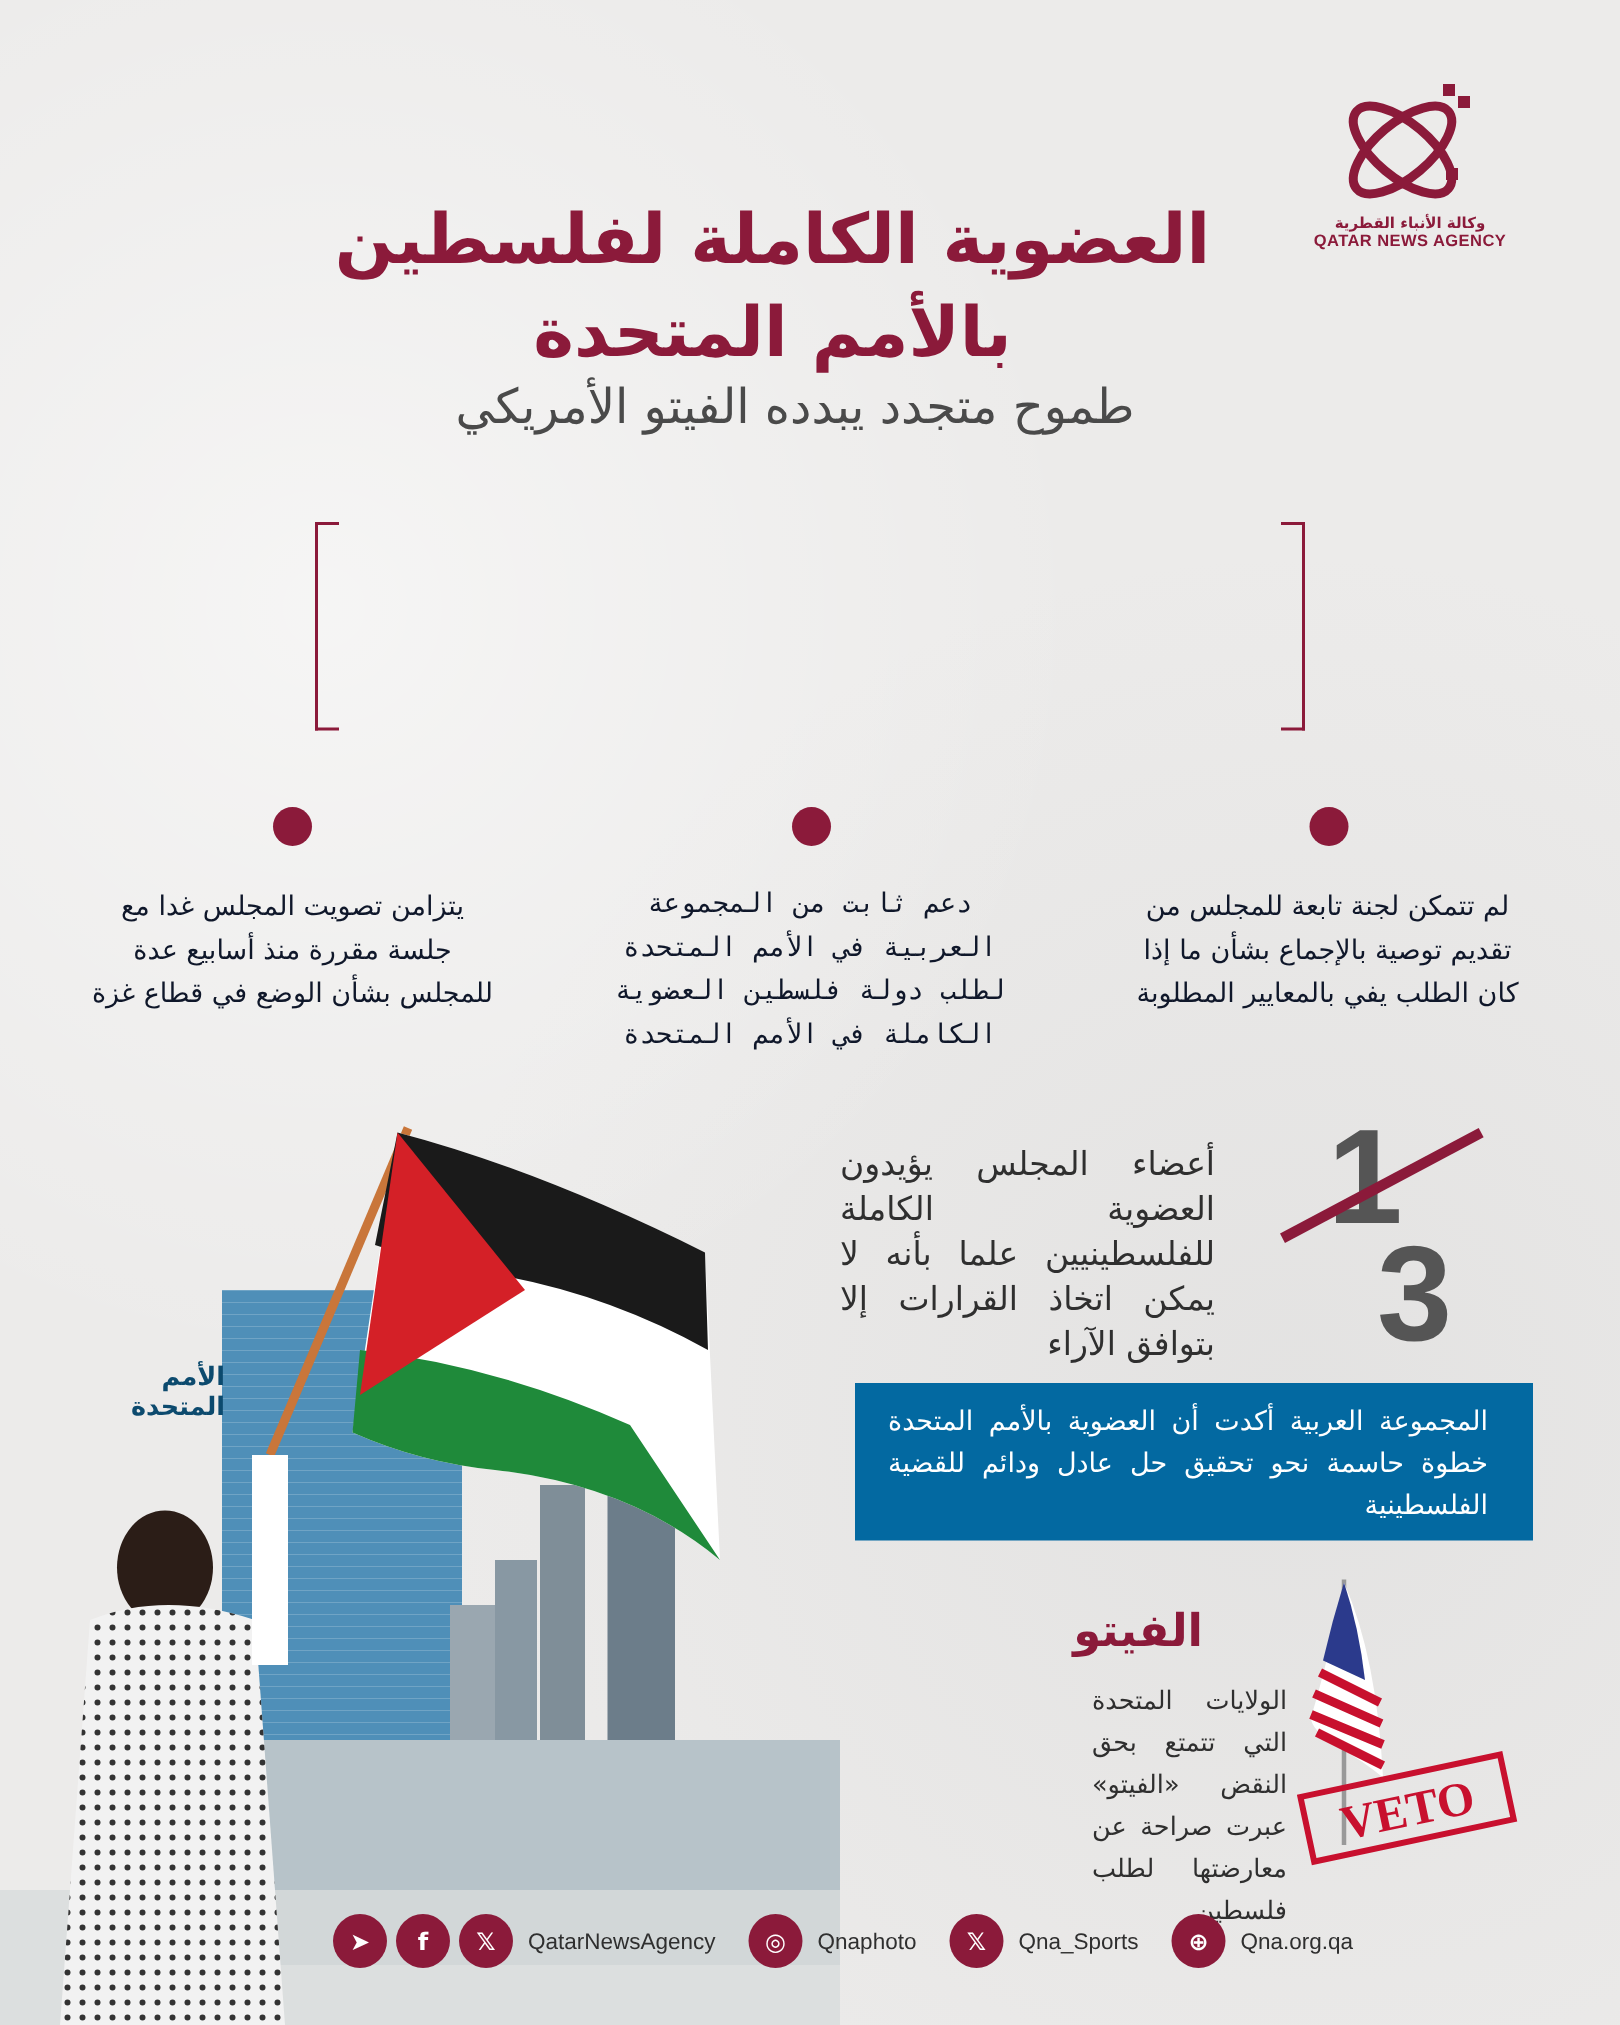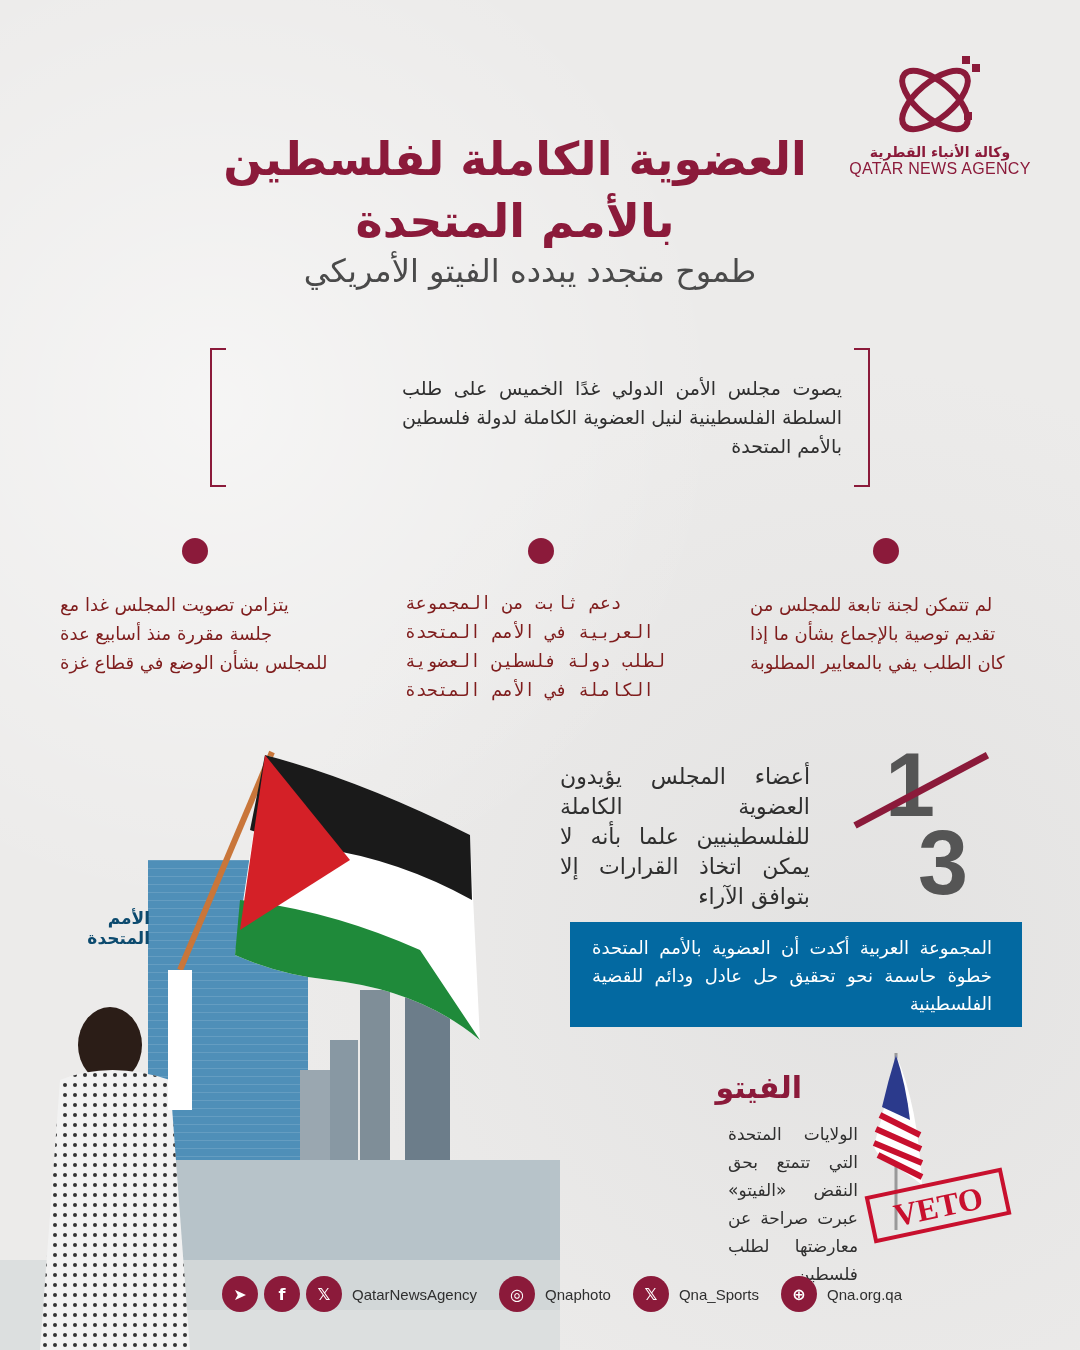--- a/index.html
+++ b/index.html
@@ -10,41 +10,41 @@
       radial-gradient(circle at 20% 30%, rgba(255,255,255,0.5) 0, transparent 40%),
       radial-gradient(circle at 80% 70%, rgba(200,200,200,0.25) 0, transparent 45%);
     font-family: "DejaVu Sans", sans-serif;
     color: #3a3a3a;
   }
   .abs { position: absolute; }
 
   
   .logo { right: 40px; top: 50px; width: 200px; height: 130px; text-align: center; }
   .logo svg { display: block; margin: 0 auto; }
-  .logo-ar { font-size: 14px; font-weight: bold; color: #8b1a3a; margin-top: 2px; direction: rtl; }
-  .logo-en { font-family: "Liberation Sans", sans-serif; font-size: 16px; font-weight: normal; color: #8b1a3a; letter-spacing: 0.3px; }
+  .logo-ar { font-size: 10px; font-weight: bold; color: #8b1a3a; margin-top: 2px; direction: rtl; }
+  .logo-en { font-family: "Liberation Sans", sans-serif; font-size: 11px; font-weight: bold; color: #8b1a3a; letter-spacing: 0.3px; }
 
   
   .title { left: 200px; width: 630px; top: 128px; text-align: center; direction: rtl;
     font-size: 46px; font-weight: bold; line-height: 62px; color: #8b1a3a; }
   .subtitle { left: 240px; width: 580px; top: 252px; text-align: center; direction: rtl;
     font-size: 32px; color: #4a4a4a; }
 
   
   .vote-box { left: 210px; top: 348px; width: 660px; height: 135px; }
   .bracket { position: absolute; top: 0; width: 14px; height: 135px; border: 2px solid #8b1a3a; }
   .bracket.left { left: 0; border-right: none; }
   .bracket.right { right: 0; border-left: none; }
   .vote-logo { position: absolute; left: 36px; top: 28px; width: 170px; height: 90px; }
   .vote-text { position: absolute; right: 28px; top: 26px; width: 440px; direction: rtl; text-align: justify;
     font-size: 19px; line-height: 29px; color: #2f2f2f; }
 
   
   .dot { width: 26px; height: 26px; border-radius: 50%; background: #8b1a3a; }
-  .point { width: 270px; text-align: left; direction: rtl; font-size: 18px; line-height: 29px; color: #7f1d1d; }
+  .point { width: 270px; text-align: center; direction: rtl; font-size: 18px; line-height: 29px; color: #0f172a; }
 
   
   .frac-text { left: 560px; top: 762px; width: 250px; direction: rtl; text-align: justify;
     font-size: 22px; line-height: 30px; color: #2f2f2f; }
   .num { font-family: "Liberation Sans", sans-serif; font-weight: bold; color: #555; font-size: 90px; line-height: 90px; }
   .slash { left: 855px; top: 822px; width: 150px; height: 7px; background: #8b1a3a; transform: rotate(-28deg); transform-origin: left center; }
 
   
   .banner { left: 570px; top: 922px; width: 452px; height: 105px; background: #0369a1; }
   .banner-text { position: absolute; right: 30px; top: 12px; width: 400px; direction: rtl; text-align: justify;
@@ -79,21 +79,20 @@
   <div class="logo-ar">وكالة الأنباء القطرية</div>
   <div class="logo-en">QATAR NEWS AGENCY</div>
 </div>
 
 <div class="abs title">العضوية الكاملة لفلسطين بالأمم المتحدة</div>
 <div class="abs subtitle">طموح متجدد يبدده الفيتو الأمريكي</div>
 
 <div class="abs vote-box">
   <div class="bracket left"></div>
   <div class="bracket right"></div>
-  <div class="vote-text">يصوت مجلس الأمن الدولي غدًا الخميس على طلب السلطة الفلسطينية لنيل العضوية الكاملة لدولة فلسطين بالأمم المتحدة</div>
 </div>
 
 <div class="abs dot" style="left:873px; top:538px;"></div>
 <div class="abs dot" style="left:528px; top:538px;"></div>
 <div class="abs dot" style="left:182px; top:538px;"></div>
 
 <div class="abs point" style="left:750px; top:590px;">لم تتمكن لجنة تابعة للمجلس من تقديم توصية بالإجماع بشأن ما إذا كان الطلب يفي بالمعايير المطلوبة</div>
 <div class="abs point" style="left:405px; top:590px;font-family:Liberation Mono, monospace;">دعم ثابت من المجموعة العربية في الأمم المتحدة لطلب دولة فلسطين العضوية الكاملة في الأمم المتحدة</div>
 <div class="abs point" style="left:60px; top:590px;">يتزامن تصويت المجلس غدا مع جلسة مقررة منذ أسابيع عدة للمجلس بشأن الوضع في قطاع غزة</div>
 

